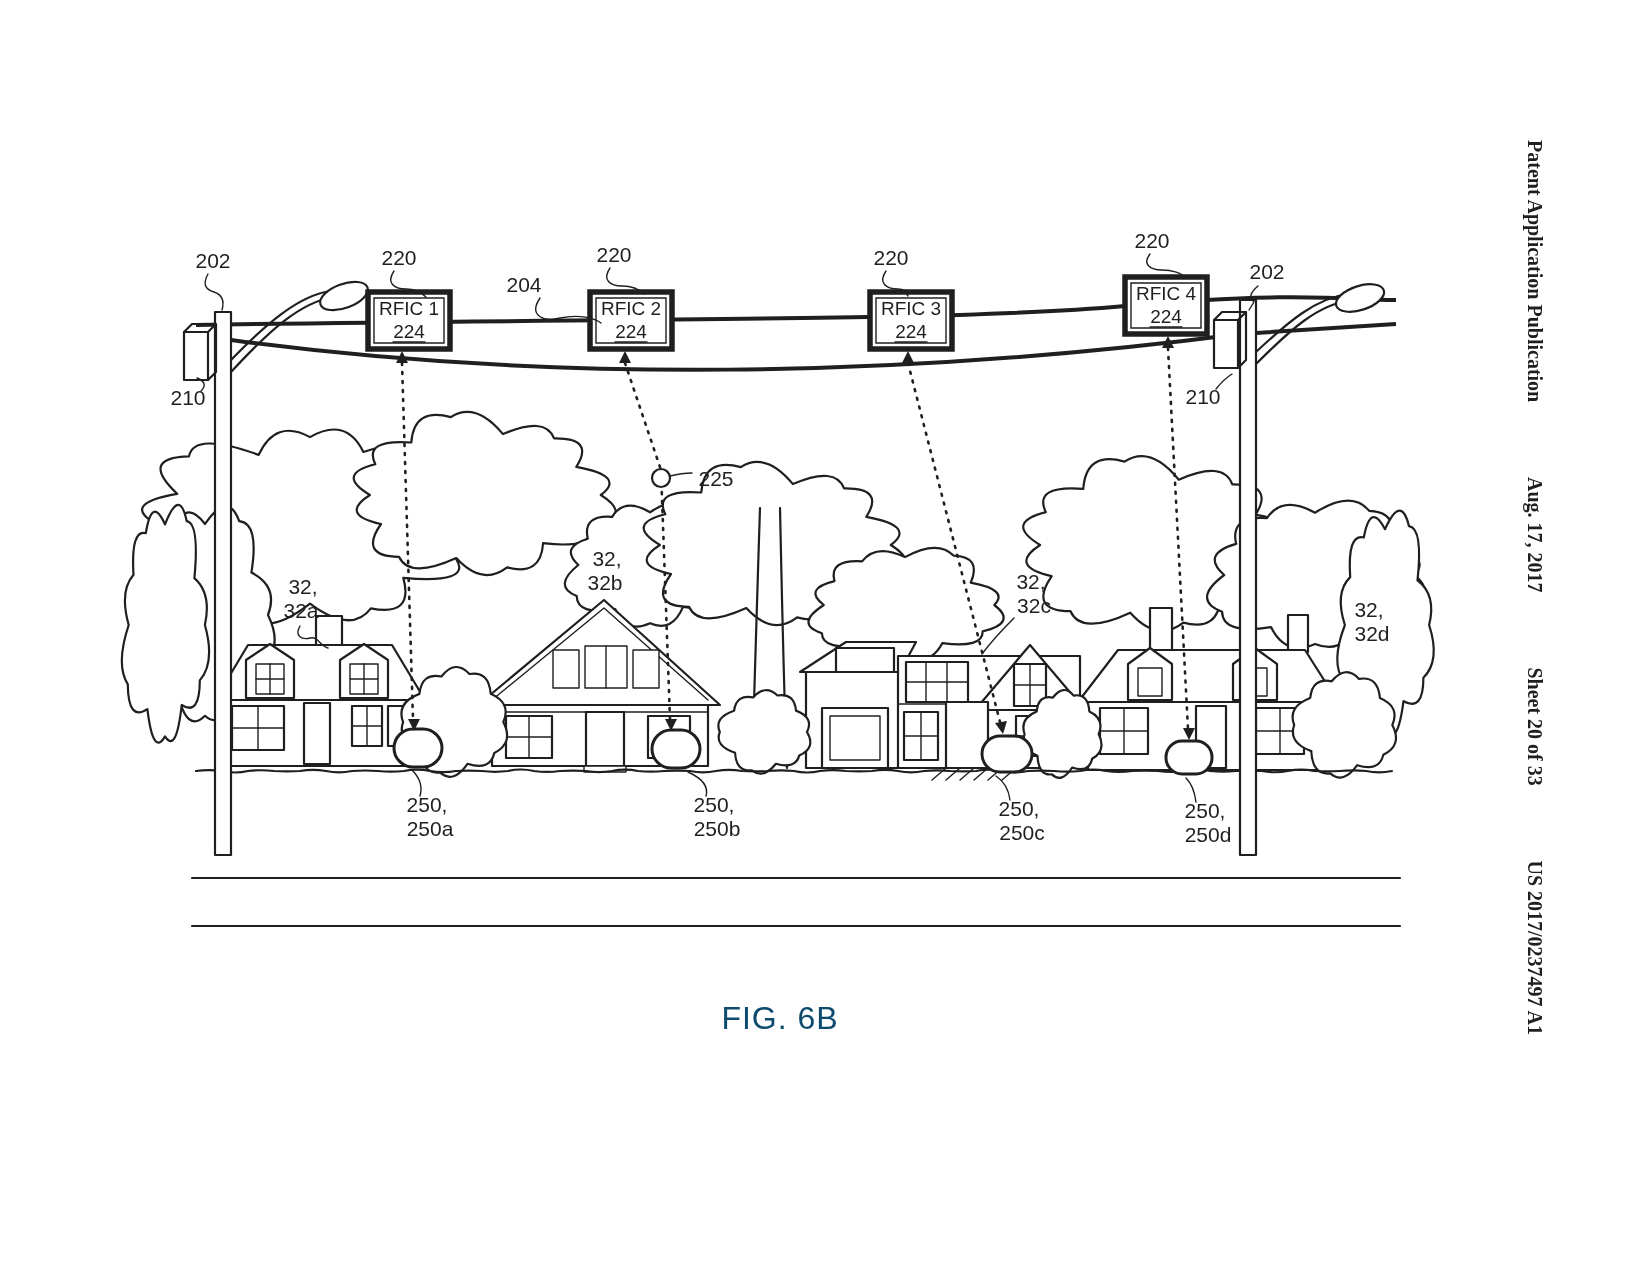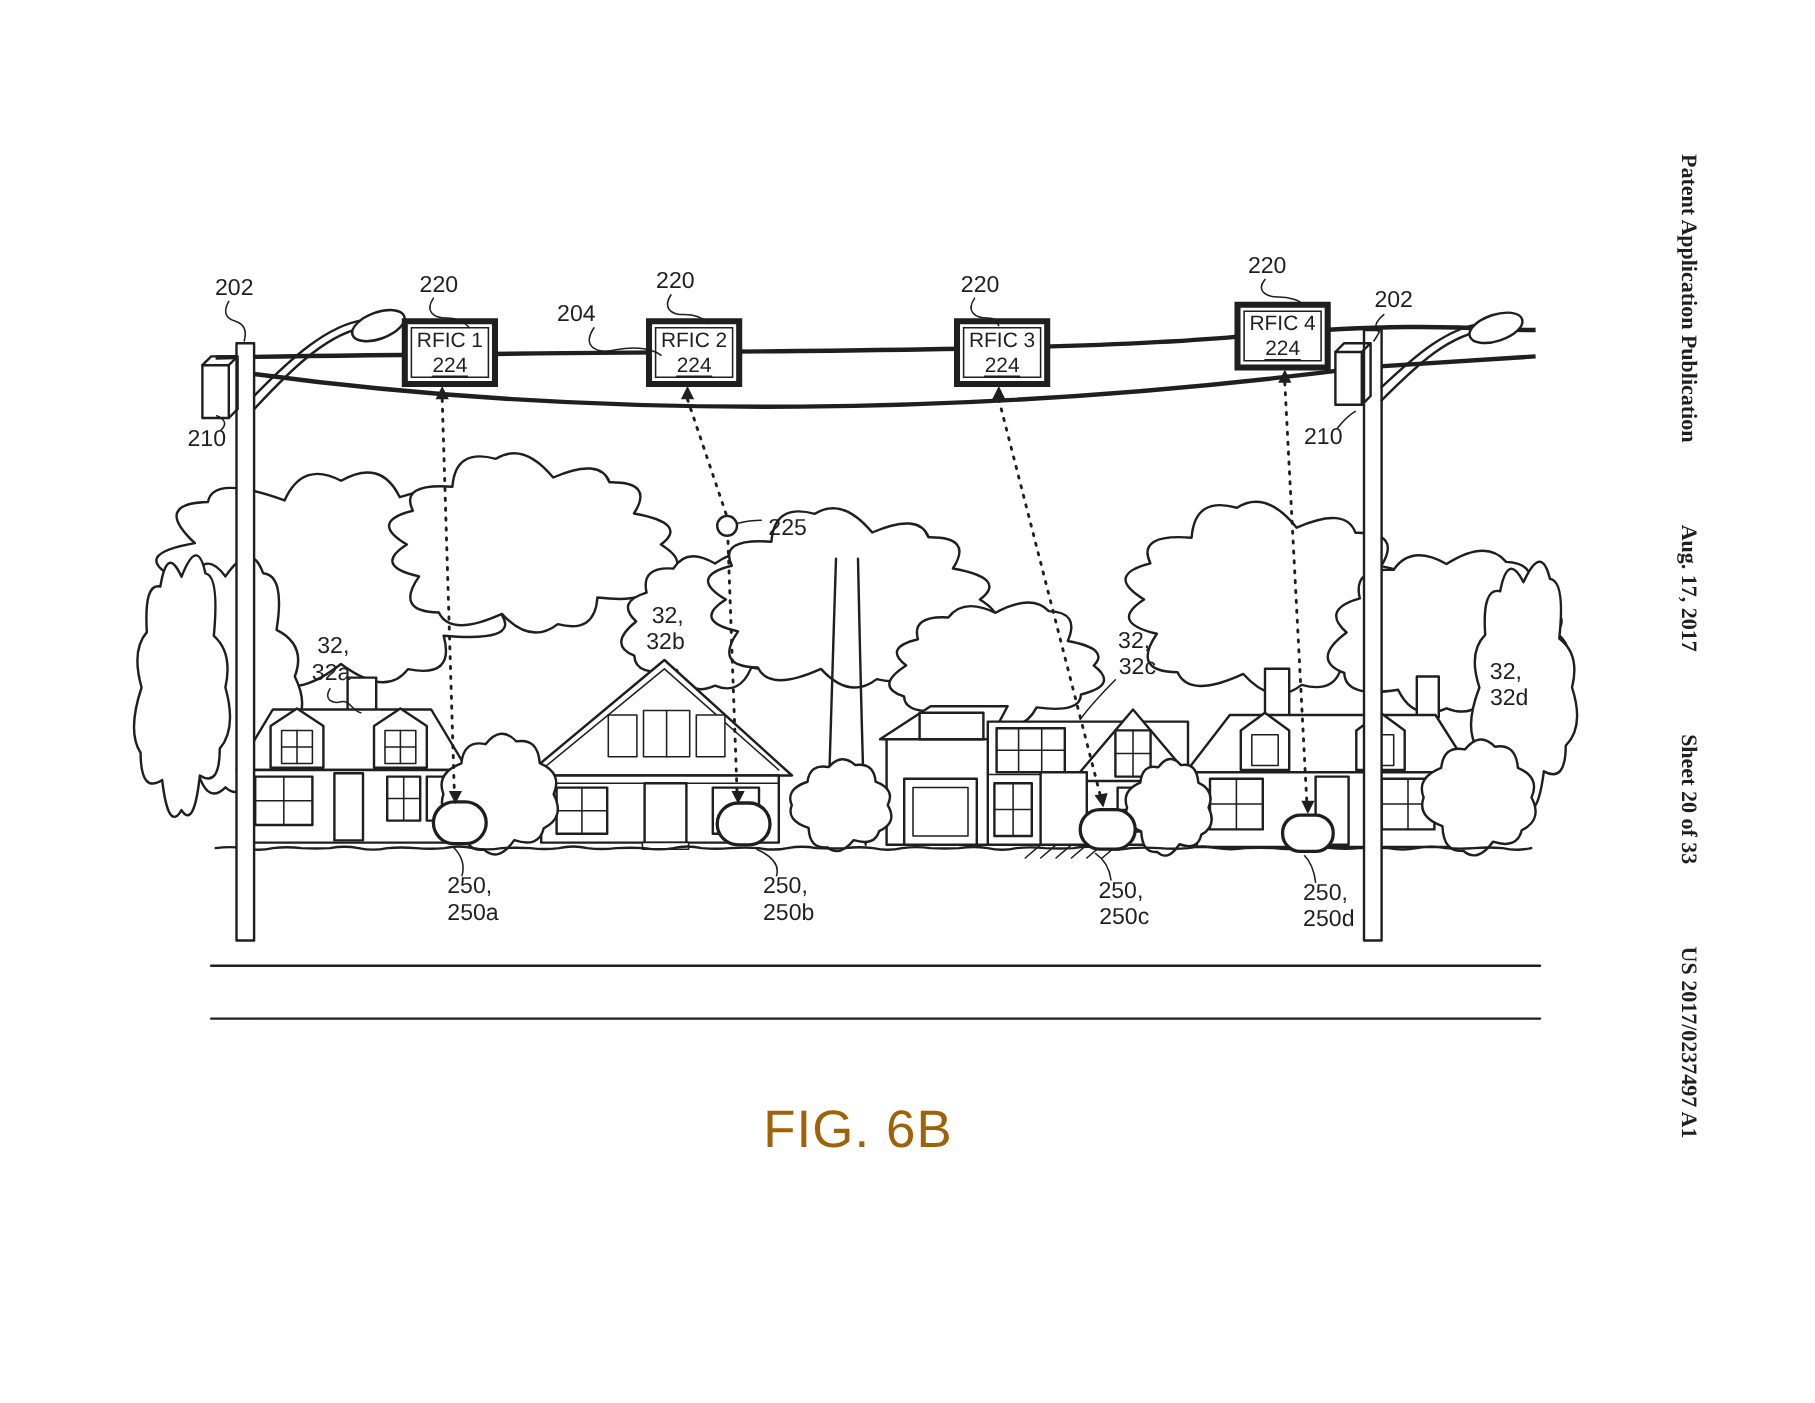--- a/index.html
+++ b/index.html
@@ -5,21 +5,21 @@
   html,body{margin:0;padding:0;background:#ffffff;}
   .sheet{position:relative;width:1650px;height:1275px;background:#fff;overflow:hidden;
          font-family:"Liberation Sans",sans-serif;color:#1f1f1f;}
   
   .vheader{position:absolute;left:1548px;top:140px;width:895px;
            transform:rotate(90deg);transform-origin:0 0;
            display:flex;justify-content:space-between;align-items:flex-start;
            font-family:"Liberation Serif",serif;font-weight:bold;font-size:20px;
            white-space:nowrap;line-height:26px;}
   .figcap{position:absolute;left:640px;top:1000px;width:280px;text-align:center;
-          font-size:48px;letter-spacing:1px;color:#a16207;}
+          font-size:32px;letter-spacing:1px;color:#0c4a6e;}
   svg{position:absolute;left:0;top:0;}
   svg *{vector-effect:non-scaling-stroke;}
   .ln{fill:none;stroke:#1f1f1f;stroke-width:2.2;stroke-linecap:round;stroke-linejoin:round;}
   .thin{stroke-width:1.4;}
   .wire{fill:none;stroke:#1f1f1f;stroke-width:4;}
   .cloud{fill:#ffffff;stroke:#1f1f1f;stroke-width:2.2;stroke-linejoin:round;}
   .white{fill:#ffffff;}
   .dash{fill:none;stroke:#1f1f1f;stroke-width:2.6;stroke-dasharray:2 7;stroke-linecap:round;}
   .arrow{fill:#1f1f1f;stroke:none;}
   .rficbox{fill:#ffffff;stroke:#1f1f1f;stroke-width:5.5;}

